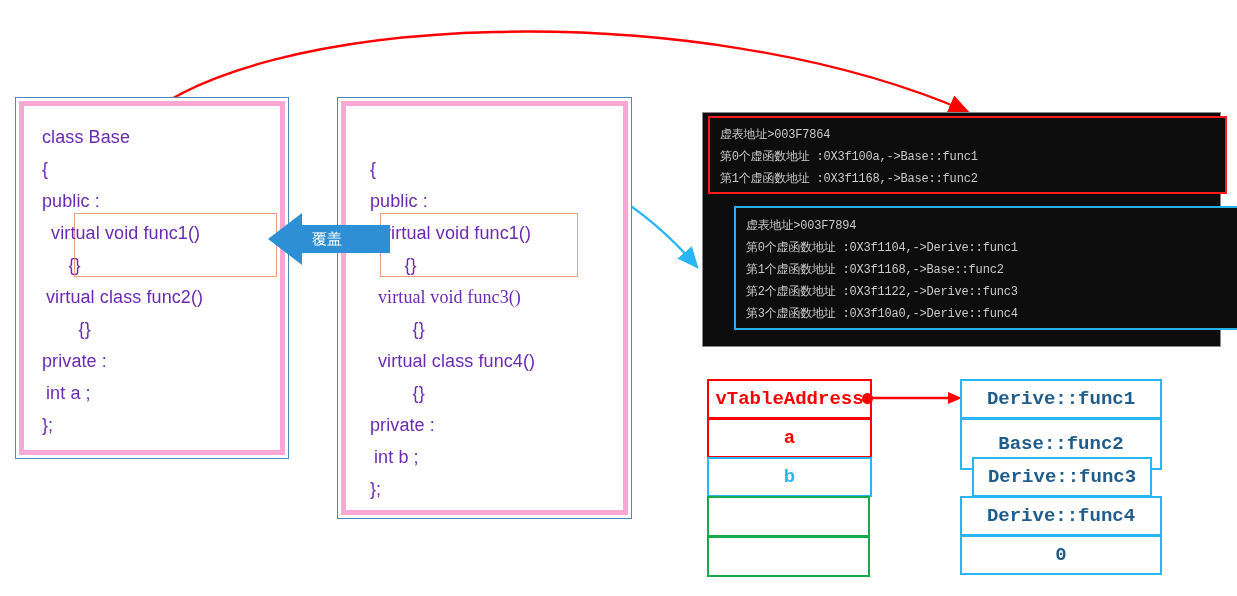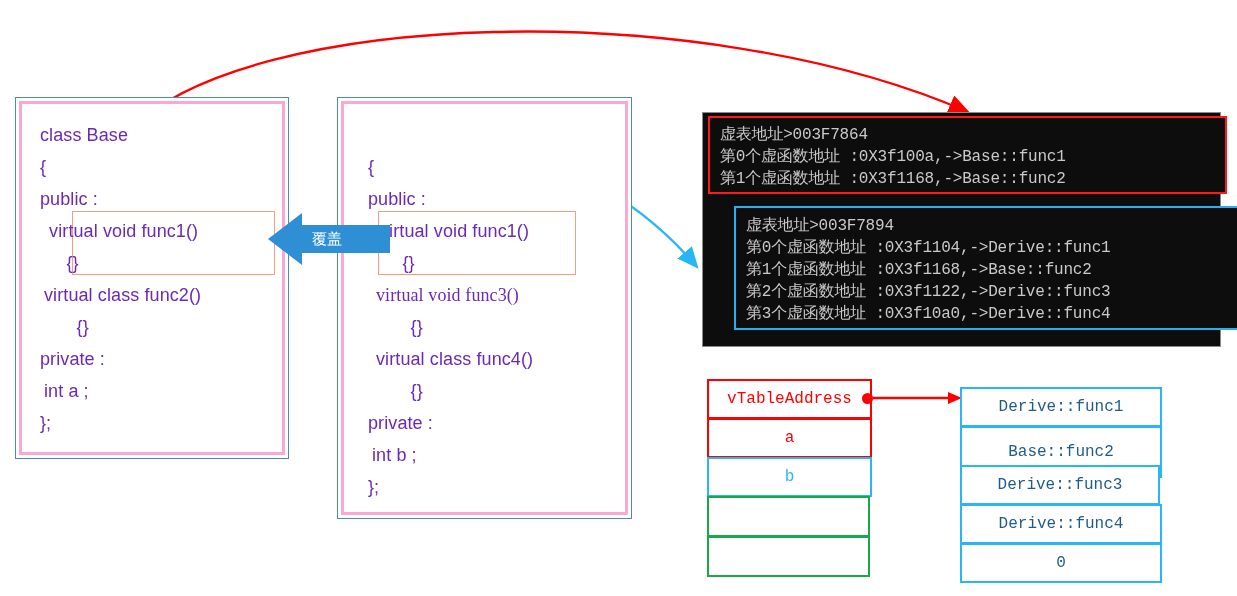--- a/index.html
+++ b/index.html
@@ -13,21 +13,21 @@
   
   .classbox{
     position:absolute;
     border:1px solid #4a8cb5;
     background:#ffffff;
     box-sizing:border-box;
     padding:3px;
   }
   .classbox .inner{
     width:100%;height:100%;
-    border:3px solid #f9a8d4;
+    border:5px solid #f9a8d4;
     box-sizing:border-box;
     position:relative;
     text-align:center;
   }
   .codeline{
     position:absolute;
     color:#6b29b5;
     font-family:"Liberation Sans", sans-serif;
     font-size:18px;
     letter-spacing:.1px;
@@ -70,36 +70,36 @@
     position:absolute;
     background:#0d0d0d;
     box-sizing:border-box;
     overflow:hidden;
   }
   .console-pane.red{border:2px solid #ff1a1a;}
   .console-pane.cyan{border:2px solid #27b0f0;}
   .console-line{
     color:#c9c9c9;
     font-family:"Liberation Mono","DejaVu Sans Mono",monospace;
-    font-size:16px;
+    font-size:12px;
     line-height:22px;
     white-space:pre;
     padding-left:10px;
     letter-spacing:-0.2px;
   }
 
   
   .memtable{position:absolute;}
   .cell{
     position:absolute;
     box-sizing:border-box;
     background:#ffffff;
     display:flex;align-items:center;justify-content:center;
     font-family:"Liberation Mono","DejaVu Sans Mono",monospace;
-    font-size:16px;font-weight:normal;
+    font-size:19px;font-weight:bold;
     white-space:nowrap;
   }
   .cell.red{border:2px solid #ff0000;color:#ff0000;}
   .cell.cyan{border:2px solid #29b6f6;color:#29b6f6;}
   .cell.green{border:2px solid #17a84a;color:#17a84a;}
   .cell.vt{border:2px solid #29b6f6;color:#1f5c8b;}
 
   .dot{
     position:absolute;width:11px;height:11px;border-radius:50%;
     background:#ff0000;
@@ -183,21 +183,21 @@
 
   <div class="memtable" style="left:707px;top:379px;width:165px;height:202px;">
     <div class="cell red" style="left:0;top:0;width:165px;height:40px;">vTableAddress</div>
     <div class="cell red" style="left:0;top:39px;width:165px;height:40px;">a</div>
     <div class="cell cyan" style="left:0;top:78px;width:165px;height:40px;">b</div>
     <div class="cell green" style="left:0;top:117px;width:163px;height:41px;"></div>
     <div class="cell green" style="left:0;top:157px;width:163px;height:41px;"></div>
   </div>
   <div class="dot" style="left:862px;top:393px;"></div>
 
-  <div class="memtable" style="left:960px;top:379px;width:202px;height:202px;margin-top:8px;">
+  <div class="memtable" style="left:960px;top:379px;width:202px;height:202px;">
     <div class="cell vt" style="left:0;top:0;width:202px;height:40px;">Derive::func1</div>
     <div class="cell vt" style="left:0;top:39px;width:202px;height:52px;">Base::func2</div>
-    <div class="cell vt" style="left:0;top:78px;width:200px;height:40px;">Derive::func3</div>
+    <div class="cell vt" style="left:12px;top:78px;width:180px;height:40px;">Derive::func3</div>
     <div class="cell vt" style="left:0;top:117px;width:202px;height:40px;">Derive::func4</div>
     <div class="cell vt" style="left:0;top:156px;width:202px;height:40px;">0</div>
   </div>
 
 </div>
 
 </body></html>

